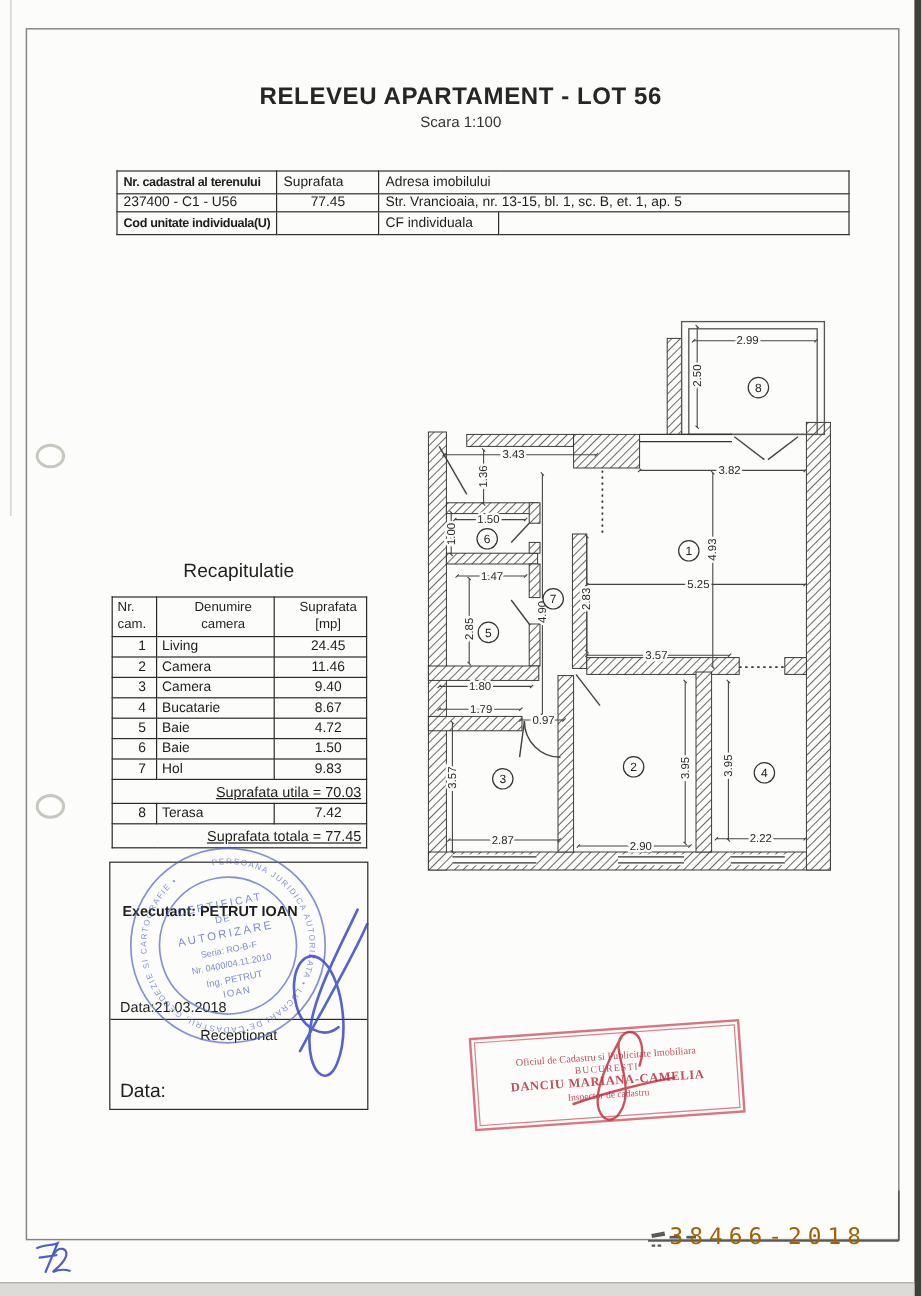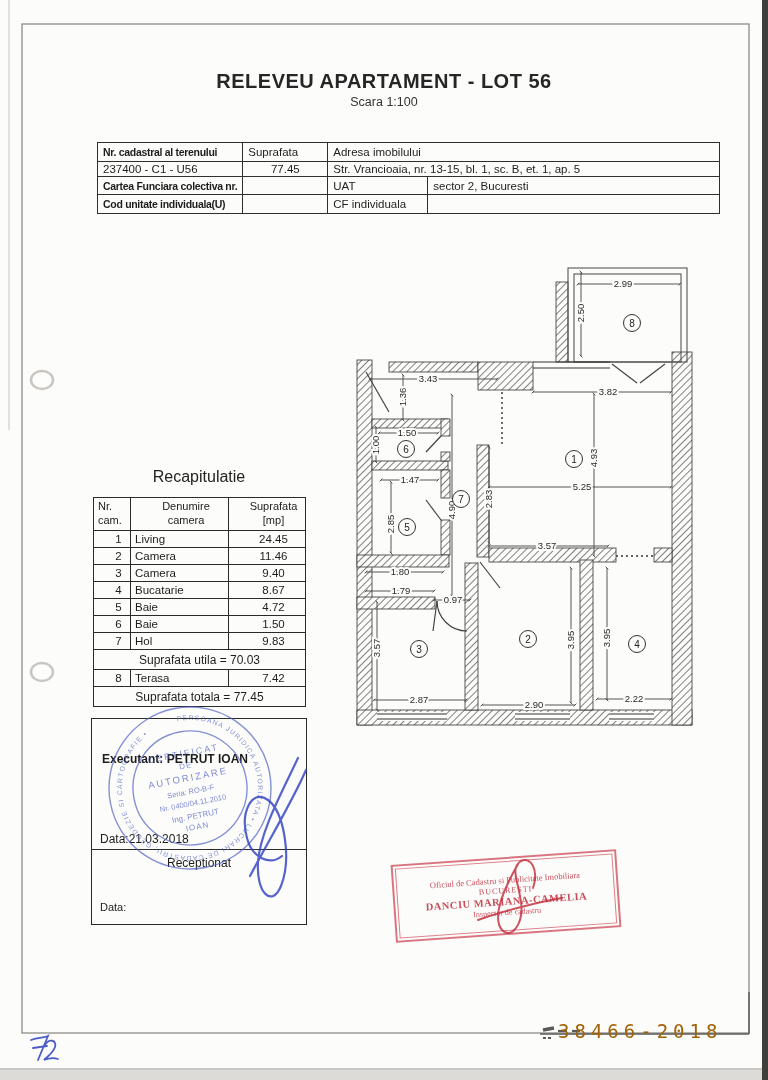--- a/index.html
+++ b/index.html
@@ -18,28 +18,28 @@
                 padding:1px 5px;white-space:nowrap;overflow:hidden;}
   #infotable .lbl{font-weight:600;font-size:10.5px;letter-spacing:-.3px;}
   #infotable .val{font-size:11.5px;}
   
   #recaptitle{left:93px;top:468px;width:212px;text-align:center;font-size:16px;color:#222;}
   #recaptable{left:93px;top:497px;}
   #recaptable td,#recaptable th{border:1.4px solid #2a2a2a;font-size:11.5px;color:#1d1d1d;
       padding:0 4px;font-weight:normal;}
   #recaptable th{font-size:11px;line-height:1.25;}
   #recaptable .c{text-align:center;padding-left:17px;}
-  #recaptable .merged{text-align:center;font-size:12px;}
+  #recaptable .merged{text-align:right;font-size:12px;text-decoration:underline;}
   
   #execbox{left:91px;top:718px;width:214px;height:205px;border:1.3px solid #2a2a2a;}
   #execbox .line{position:absolute;left:0;right:0;top:130px;border-top:1.3px solid #2a2a2a;}
   #exec-label{left:10px;top:5px;font-size:12px;font-weight:600;color:#1d1d1d;margin-top:28px;}
   #exec-data{left:8px;top:113px;font-size:12px;color:#1d1d1d;}
   #recv-label{left:0;top:137px;width:100%;text-align:center;font-size:12px;color:#1d1d1d;}
-  #recv-data{left:8px;top:182px;font-size:11px;color:#1d1d1d;}
+  #recv-data{left:8px;top:182px;font-size:16px;color:#1d1d1d;}
   
   #certstamp{left:104px;top:700px;width:172px;height:176px;transform:rotate(-11deg);
              opacity:.85;pointer-events:none;}
   
   #redstamp{left:393px;top:857px;width:218px;height:70px;transform:rotate(-4deg);
             border:2px solid rgba(198,40,56,.7);padding:2px;opacity:.9;}
   #redstamp .inner{border:1px solid rgba(198,40,56,.65);width:100%;height:100%;
       box-sizing:border-box;text-align:center;color:rgba(185,30,48,.88);
       font-family:"Liberation Serif", serif;display:flex;flex-direction:column;
       justify-content:center;gap:1px;}
@@ -234,26 +234,20 @@
       <tr style="height:19px">
     <td class="lbl">Nr. cadastral al terenului</td>
     <td class="val">Suprafata</td>
     <td class="val" colspan="2">Adresa imobilului</td>
   </tr>
   <tr style="height:15px">
     <td class="val">237400 - C1 - U56</td>
     <td class="val" style="text-align:center">77.45</td>
     <td class="val" colspan="2">Str. Vrancioaia, nr. 13-15, bl. 1, sc. B, et. 1, ap. 5</td>
   </tr>
-  <tr style="height:18px">
-    <td class="lbl">Cartea Funciara colectiva nr.</td>
-    <td></td>
-    <td class="val">UAT</td>
-    <td class="val">sector 2, Bucuresti</td>
-  </tr>
   <tr style="height:19px">
     <td class="lbl">Cod unitate individuala(U)</td>
     <td></td>
     <td class="val">CF individuala</td>
     <td class="val"></td>
   </tr>
 </tbody>
   </table>
 
 <div id="recaptitle" class="abs z2">Recapitulatie</div>

